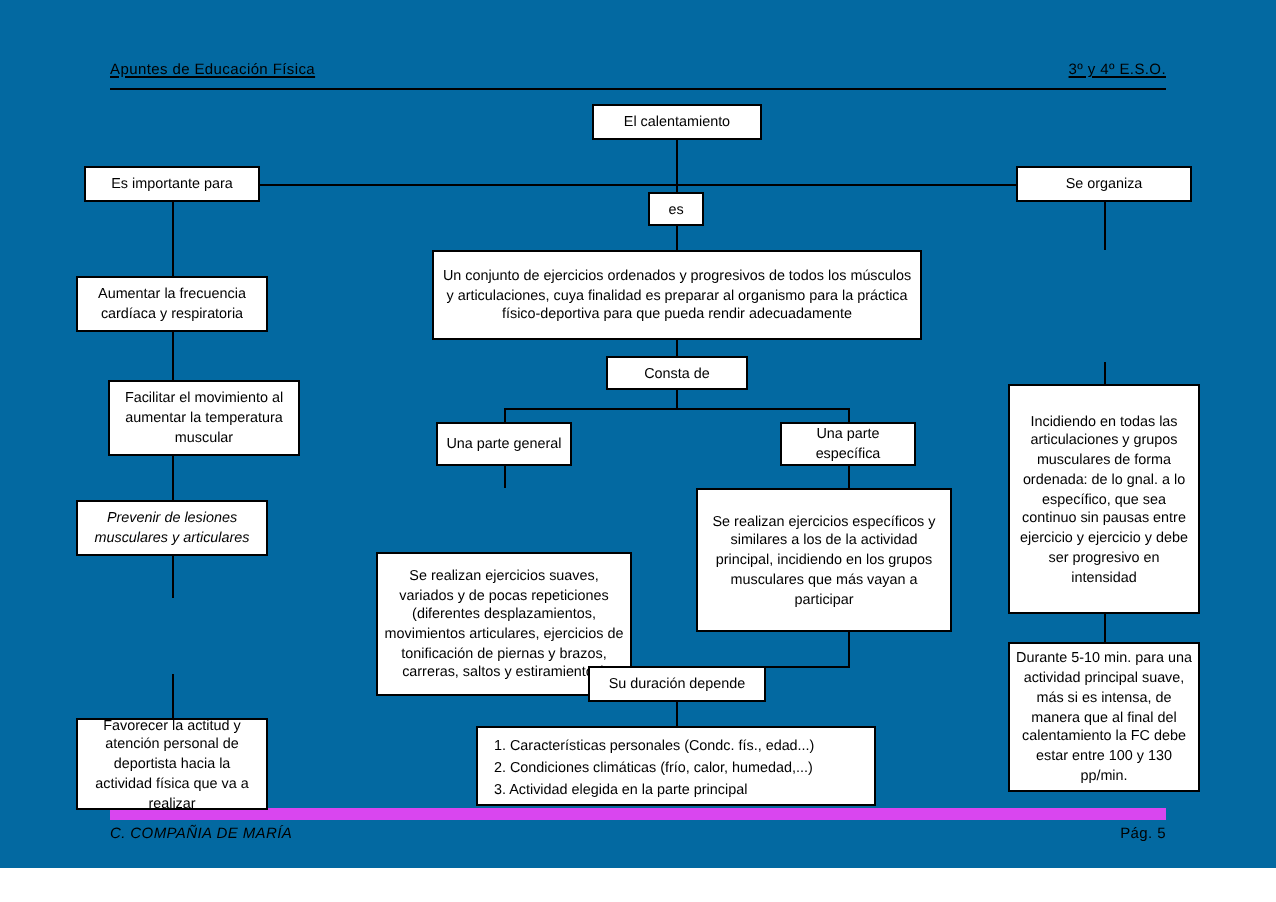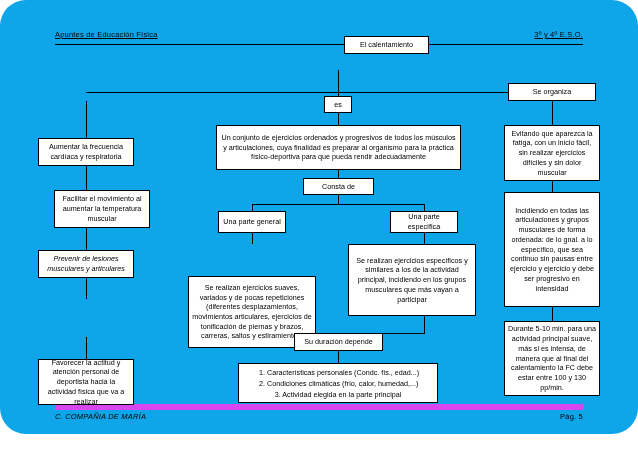--- a/index.html
+++ b/index.html
@@ -4,23 +4,22 @@
 <style>
   html,body{margin:0;padding:0;background:#ffffff;}
   body{
     font-family:"Liberation Sans", sans-serif;
     color:#000000;
   }
   #page{
     position:relative;
     width:638px;
     height:434px;
-    background:#0ea5e9;
+    background:#0369a1;
     overflow:hidden;
-    border-radius:26px;
   }
 
   
   .hdr{
     position:absolute;
     left:55px;
     top:30px;
     width:528px;
     height:14px;
     border-bottom:1px solid #000;
@@ -54,22 +53,22 @@
     align-items:center;
     justify-content:center;
     text-align:center;
     font-size:7.2px;
     line-height:1.35;
     padding:2px 3px;
     z-index:3;
   }
   .box.list{
     display:block;
-    text-align:center;
-    padding:4px 20px;
+    text-align:left;
+    padding:4px 8px;
     line-height:1.5;
   }
   .box.list div{white-space:nowrap;}
 
   
   .ln{position:absolute;background:#000;z-index:1;}
   .lnv{width:1px;}
   .lnh{height:1px;}
 </style>
 </head>
@@ -114,22 +113,23 @@
   <div class="ln lnv" style="left:252px;top:316px;height:17px;"></div>
   <div class="ln lnv" style="left:424px;top:316px;height:17px;"></div>
   <div class="ln lnh" style="left:252px;top:333px;width:173px;"></div>
 
   <div class="ln lnv" style="left:338px;top:351px;height:12px;"></div>
 
   <div class="ln lnv" style="left:552px;top:101px;height:24px;"></div>
   <div class="ln lnv" style="left:552px;top:181px;height:11px;"></div>
   <div class="ln lnv" style="left:552px;top:307px;height:14px;"></div>
 
-  <div class="box" style="left:296px;top:36px;width:85px;height:18px;margin-left:48px;">El calentamiento</div>
+  <div class="box" style="left:296px;top:52px;width:85px;height:18px;">El calentamiento</div>
 
+  <div class="box" style="left:42px;top:83px;width:88px;height:18px;">Es importante para</div>
 
   <div class="box" style="left:324px;top:96px;width:28px;height:17px;">es</div>
 
   <div class="box" style="left:508px;top:83px;width:88px;height:18px;">Se organiza</div>
 
   <div class="box" style="left:216px;top:125px;width:245px;height:45px;">Un conjunto de ejercicios ordenados y progresivos de todos los músculos y articulaciones, cuya finalidad es preparar al organismo para la práctica físico-deportiva para que pueda rendir adecuadamente</div>
 
   <div class="box" style="left:303px;top:178px;width:71px;height:17px;">Consta de</div>
 
   <div class="box" style="left:218px;top:211px;width:68px;height:22px;">Una parte general</div>
@@ -146,21 +146,20 @@
     <div>1. Características personales (Condc. fís., edad...)</div>
     <div>2. Condiciones climáticas (frío, calor, humedad,...)</div>
     <div>3. Actividad elegida en la parte principal</div>
   </div>
 
   <div class="box" style="left:38px;top:138px;width:96px;height:28px;">Aumentar la frecuencia cardíaca y respiratoria</div>
   <div class="box" style="left:38px;top:190px;width:96px;height:38px;margin-left:16px;">Facilitar el movimiento al aumentar la temperatura muscular</div>
   <div class="box" style="left:38px;top:250px;width:96px;height:28px;font-style:italic;">Prevenir de lesiones musculares y articulares</div>
   <div class="box" style="left:38px;top:359px;width:96px;height:46px;">Favorecer la actitud y atención personal de deportista hacia la actividad física que va a realizar</div>
 
-  <div class="box" style="left:504px;top:125px;width:96px;height:56px;">Evitando que aparezca la fatiga, con un inicio fácil, sin realizar ejercicios difíciles y sin dolor muscular</div>
   <div class="box" style="left:504px;top:192px;width:96px;height:115px;">Incidiendo en todas las articulaciones y grupos musculares de forma ordenada: de lo gnal. a lo específico, que sea continuo sin pausas entre ejercicio y ejercicio y debe ser progresivo en intensidad</div>
   <div class="box" style="left:504px;top:321px;width:96px;height:75px;">Durante 5-10 min. para una actividad principal suave, más si es intensa, de manera que al final del calentamiento la FC debe estar entre 100 y 130 pp/min.</div>
 
   <div class="ftr">
     <span class="l">C. COMPAÑIA DE MARÍA</span>
     <span class="r">Pág. 5</span>
   </div>
 
 </div>
 

